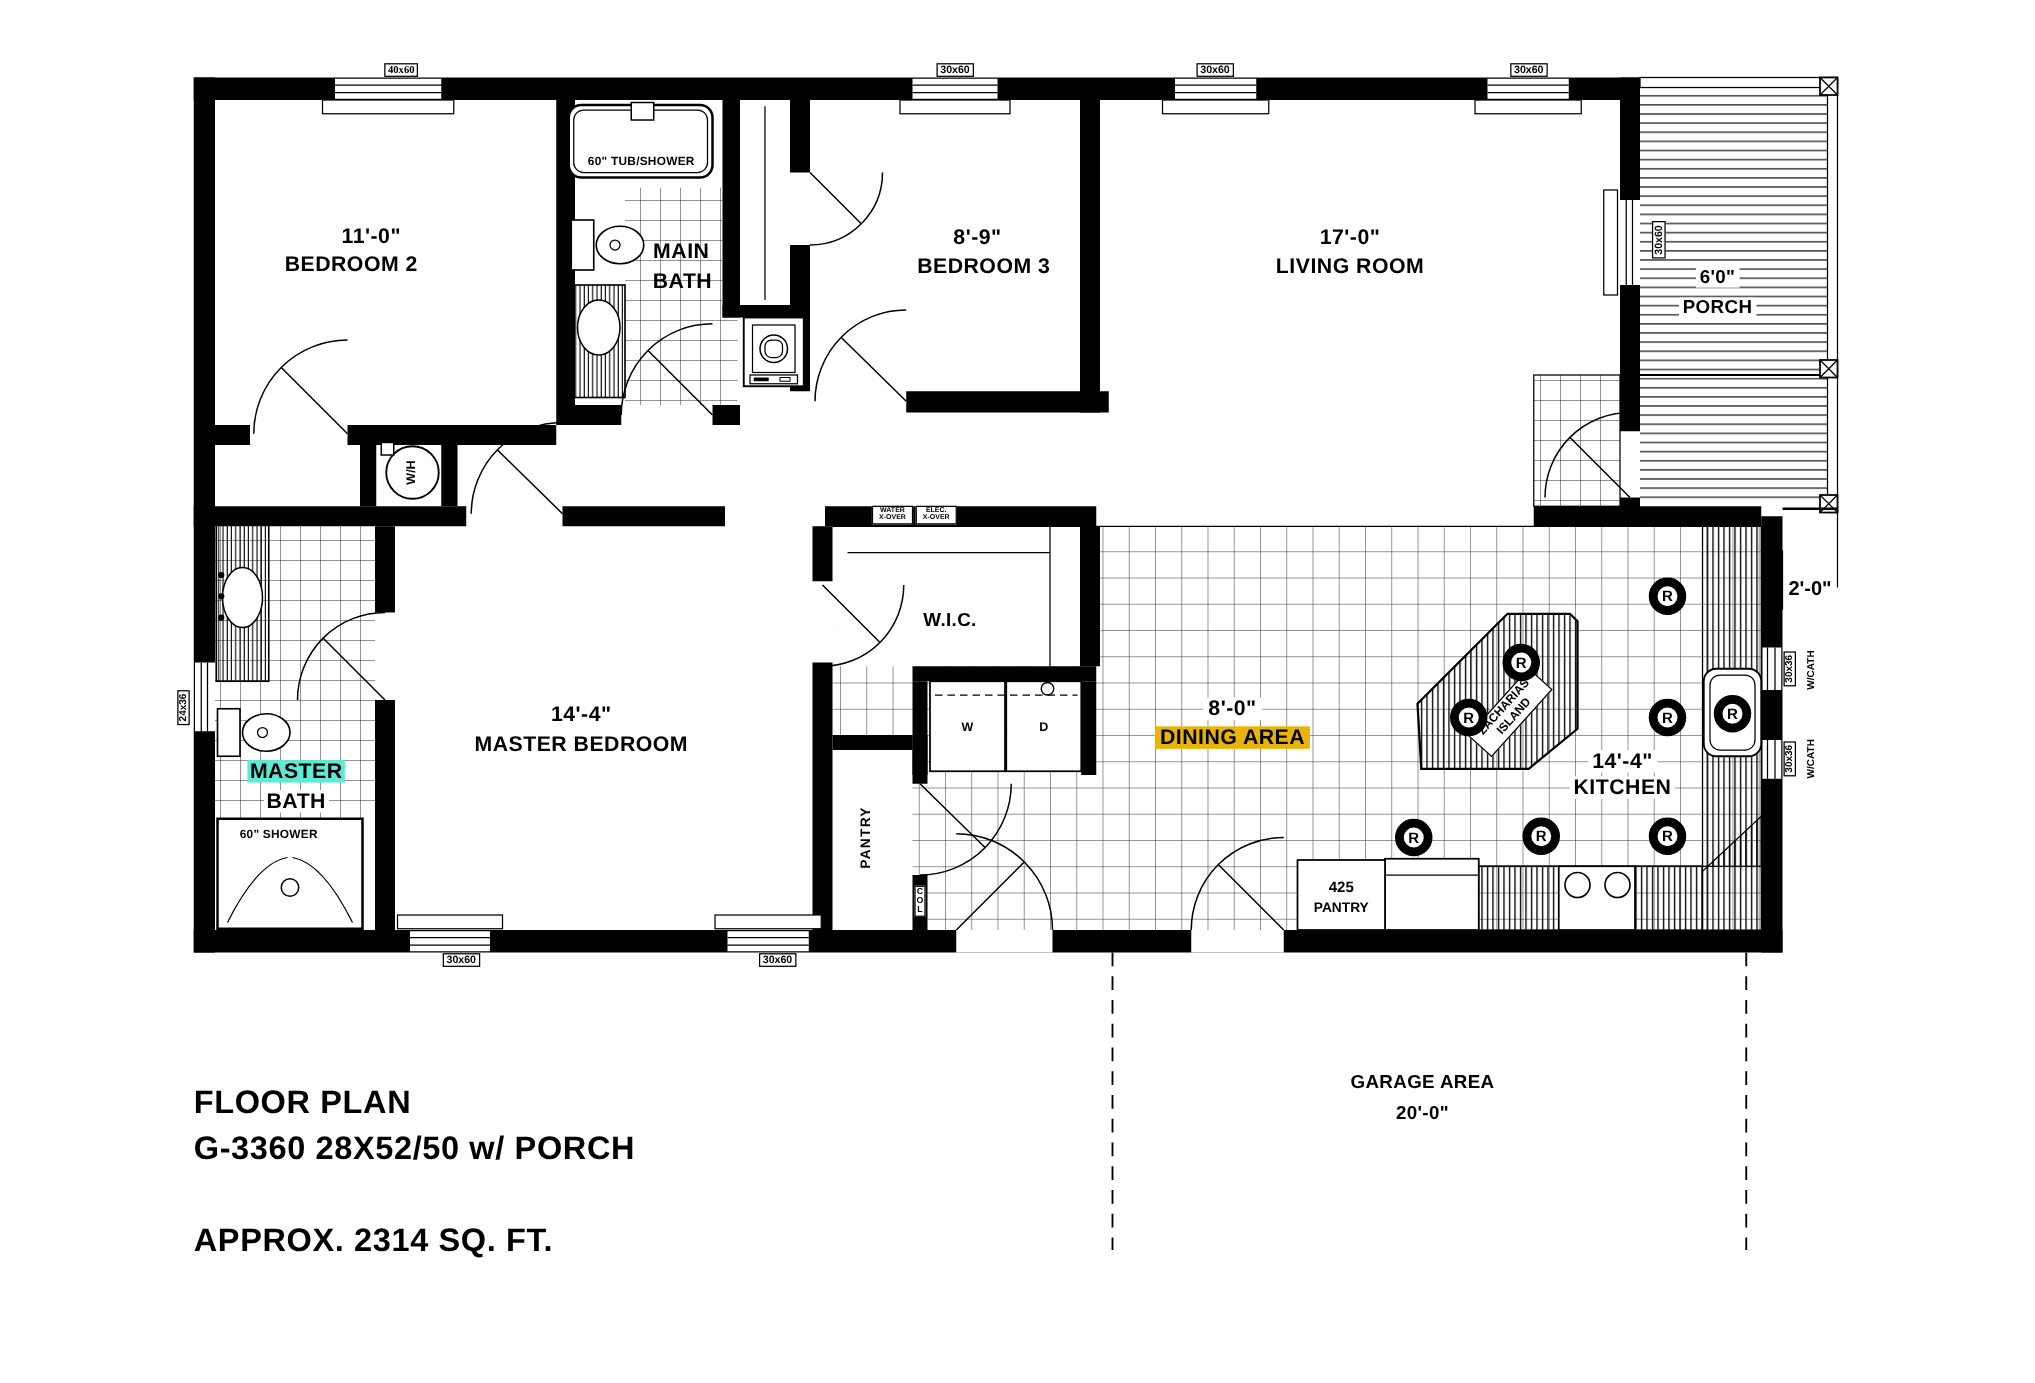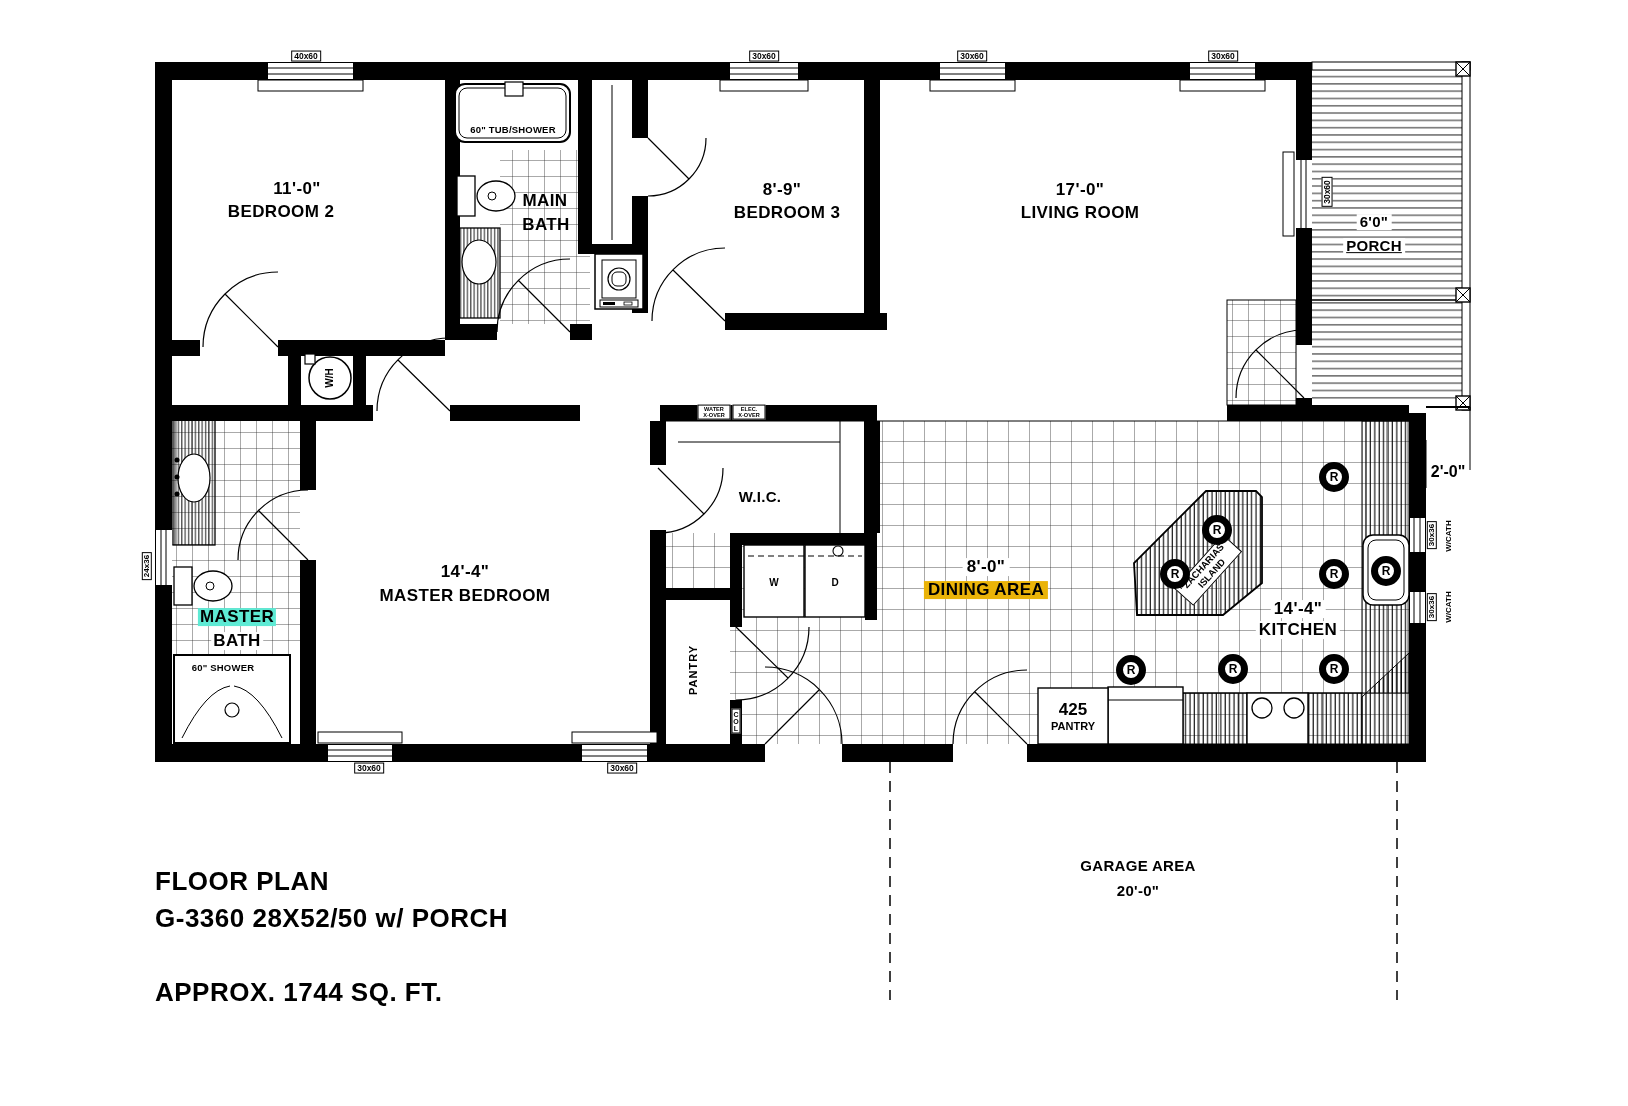--- a/index.html
+++ b/index.html
@@ -311,21 +311,21 @@
 <div class="lbl room" style="left:545px;top:201px;">MAIN</div>
 <div class="lbl room" style="left:546px;top:225px;">BATH</div>
 
 <div class="lbl room" style="left:782px;top:190px;">8'-9"</div>
 <div class="lbl room" style="left:781px;top:213px;padding-left:12px;">BEDROOM 3</div>
 
 <div class="lbl room" style="left:1080px;top:190px;">17'-0"</div>
 <div class="lbl room" style="left:1080px;top:213px;">LIVING ROOM</div>
 
 <div class="lbl room-sm" style="left:1374px;top:222px;background:#fff;padding:0 3px;">6'0"</div>
-<div class="lbl room-sm" style="left:1374px;top:246px;background:#fff;padding:0 3px;text-decoration:underline;">PORCH</div>
+<div class="lbl room-sm" style="left:1374px;top:246px;background:#fff;padding:0 3px;">PORCH</div>
 
 <div class="lbl small" style="left:513px;top:130px;">60" TUB/SHOWER</div>
 <div class="lbl vert wd" style="left:330px;top:378px;">W/H</div>
 
 <div class="lbl room" style="left:237px;top:617px;background:#5eead4;padding:0 2px;">MASTER</div>
 <div class="lbl room" style="left:237px;top:641px;background:#fff;padding:0 2px;">BATH</div>
 <div class="lbl small" style="left:223px;top:668px;">60" SHOWER</div>
 
 <div class="lbl room" style="left:465px;top:572px;">14'-4"</div>
 <div class="lbl room" style="left:465px;top:596px;">MASTER BEDROOM</div>
@@ -348,29 +348,29 @@
 <div class="lbl room" style="left:986px;top:590px;background:#eab308;padding:0 4px;">DINING AREA</div>
 
 <div class="island-lbl" style="left:1208px;top:570px;">
   <div>"ZACHARIAS"</div>
   <div>ISLAND</div>
 </div>
 
 <div class="lbl room" style="left:1298px;top:609px;background:#fff;padding:0 3px;">14'-4"</div>
 <div class="lbl room" style="left:1298px;top:630px;background:#fff;padding:0 3px;">KITCHEN</div>
 
-<div class="lbl wd" style="left:1073px;top:710px;font-size:17px;">425</div>
+<div class="lbl wd" style="left:1073px;top:710px;font-size:12px;">425</div>
 <div class="lbl wd" style="left:1073px;top:727px;font-size:11px;">PANTRY</div>
 
 <div class="lbl wd" style="left:774px;top:583px;">W</div>
 <div class="lbl wd" style="left:835px;top:583px;">D</div>
 
 <div class="lbl" style="left:1448px;top:472px;font-size:16px;">2'-0"</div>
 
-<div class="lbl box" style="left:306px;top:56px;">40x60</div>
+<div class="lbl box" style="left:321px;top:56px;font-family:Liberation Serif, serif;">40x60</div>
 <div class="lbl box" style="left:764px;top:56px;">30x60</div>
 <div class="lbl box" style="left:972px;top:56px;">30x60</div>
 <div class="lbl box" style="left:1223px;top:56px;">30x60</div>
 <div class="lbl box vert" style="left:1327px;top:192px;">30x60</div>
 <div class="lbl box" style="left:369px;top:768px;">30x60</div>
 <div class="lbl box" style="left:622px;top:768px;">30x60</div>
 <div class="lbl box vert" style="left:147px;top:566px;font-size:8px;">24x36</div>
 <div class="lbl box vert" style="left:1432px;top:535px;font-size:8px;">30x36</div>
 <div class="lbl vert" style="left:1449px;top:536px;font-size:8px;">W/CATH</div>
 <div class="lbl box vert" style="left:1432px;top:607px;font-size:8px;">30x36</div>
@@ -383,15 +383,15 @@
 <div class="rlight" style="left:1371px;top:556px;">R</div>
 <div class="rlight" style="left:1116px;top:655px;">R</div>
 <div class="rlight" style="left:1218px;top:654px;">R</div>
 <div class="rlight" style="left:1319px;top:654px;">R</div>
 
 <div class="lbl room-sm" style="left:1138px;top:866px;">GARAGE AREA</div>
 <div class="lbl room-sm" style="left:1138px;top:891px;">20'-0"</div>
 
 <div class="title" style="top:866px;">FLOOR PLAN</div>
 <div class="title" style="top:903px;">G-3360 28X52/50 w/ PORCH</div>
-<div class="title" style="top:977px;">APPROX. 1744 SQ. FT.</div>
+<div class="title" style="top:977px;">APPROX. 2314 SQ. FT.</div>
 
 </div>
 
 </body></html>

